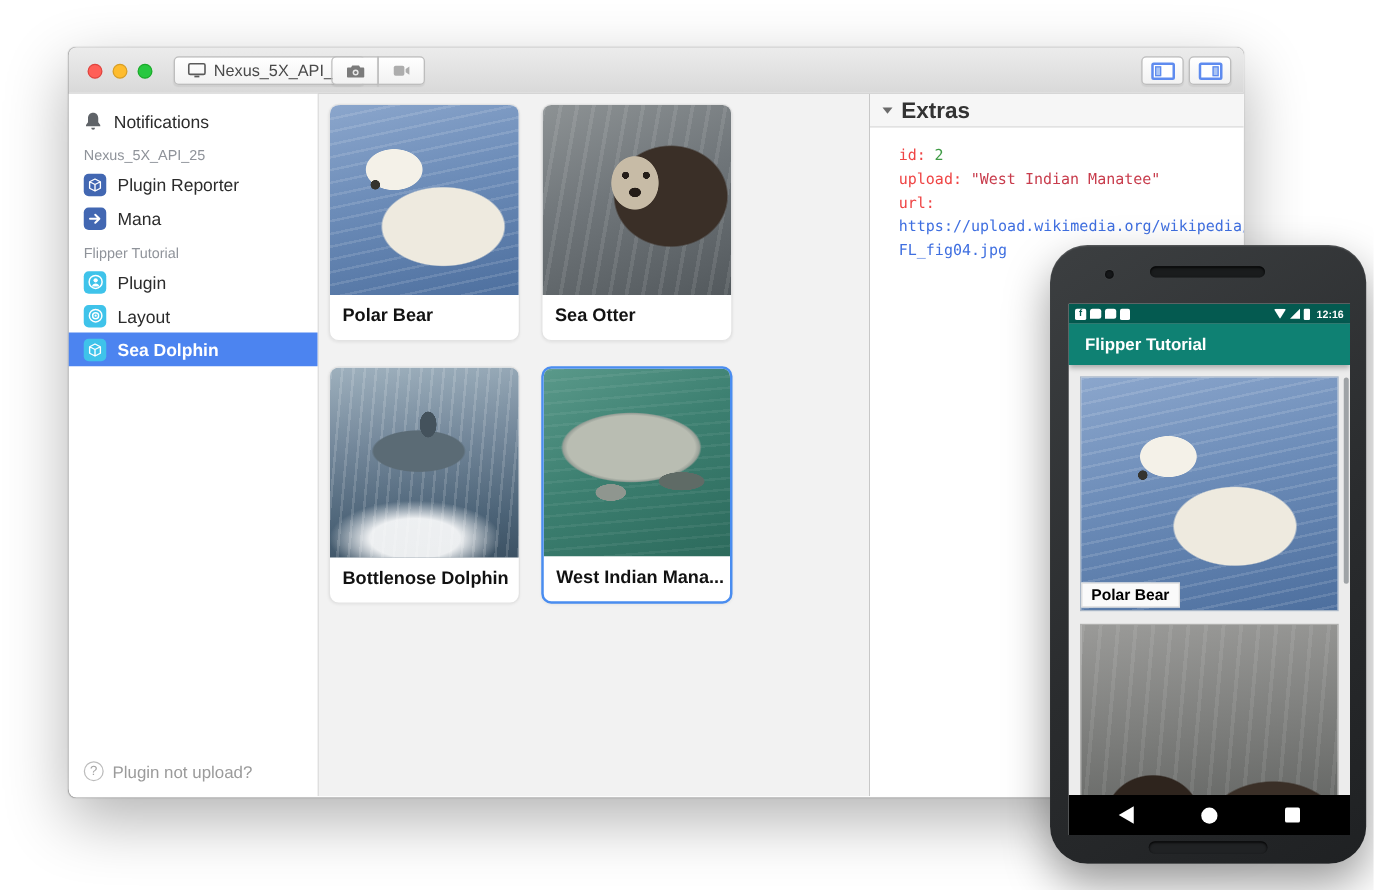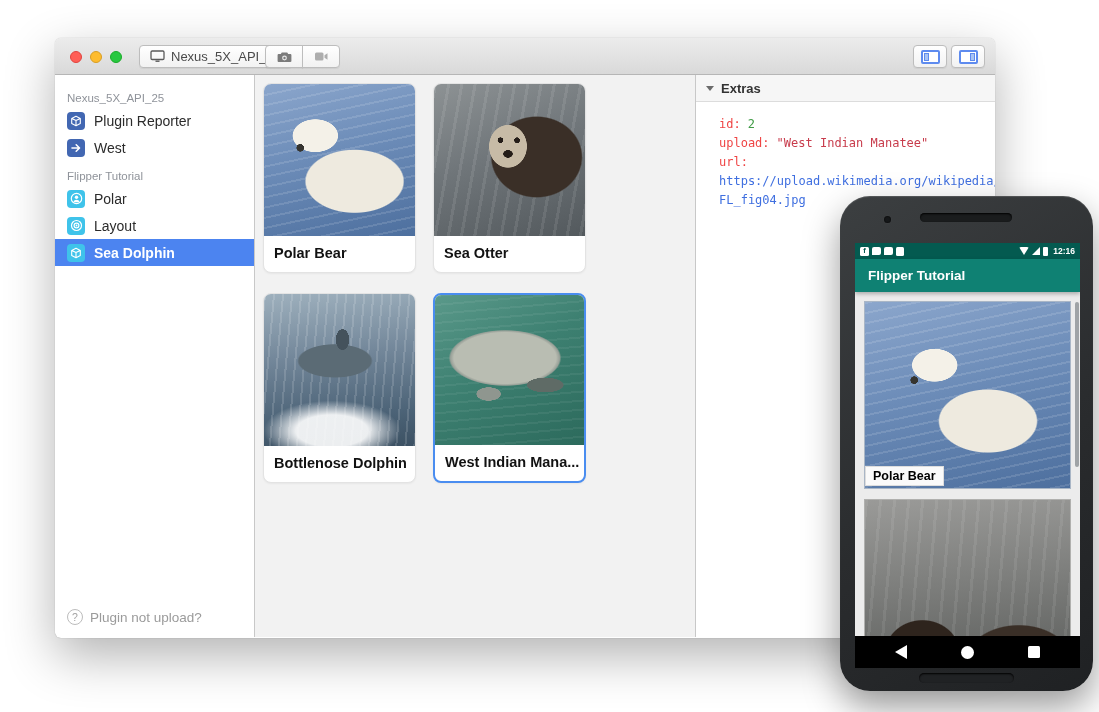--- a/index.html
+++ b/index.html
@@ -95,21 +95,21 @@
       radial-gradient(ellipse 85px 60px at 75% 100%, #3a2f27 62%, rgba(58,47,39,0) 64%),
       repeating-linear-gradient(95deg, rgba(255,255,255,.08) 0 3px, rgba(255,255,255,0) 3px 14px),
       linear-gradient(175deg,#9a9a98 0%, #7d7e7c 50%, #5f615f 100%); }
 
   
   .extras { width:300px; border-left:1px solid #c8c8c8; background:#fff; border-radius:0 0 6px 0; overflow:hidden; }
   .extras-header { height:27px; background:#f6f6f6; border-bottom:1px solid #dcdcdc; display:flex;
                    align-items:center; gap:7px; padding-left:10px; cursor:pointer; }
   .tri-down { width:0; height:0; border-left:4.5px solid transparent; border-right:4.5px solid transparent;
               border-top:5.5px solid #6b6b6b; }
-  .extras-title { font-weight:700; font-size:13px; color:#333; }
+  .extras-title { font-weight:700; font-size:18px; color:#333; }
   .code { padding:13px 0 0 23px; font-family:"DejaVu Sans Mono", monospace; font-size:12px;
           line-height:19px; white-space:nowrap; overflow:hidden; }
   .code-line { white-space:nowrap; }
   .ck { color:#ef4444; margin-right:7px; }
   .cv.num { color:#3f9b45; }
   .cv.str { color:#c83c4c; }
   .cv.url { color:#3f6fe0; }
 
   
   .phone { position:absolute; left:840px; top:196px; width:253px; height:495px; z-index:5;
@@ -213,52 +213,61 @@
               <span class="fill"></span>
             </span>
         </div>
       </div>
     </div>
 
     <div class="wbody">
 
       <div class="sidebar">
 
+        <div class="side-row">
+          <span>
+            <svg width="15" height="16" viewBox="0 0 15 16">
+                <path d="M7.5 1.2c-2.4 0-4.1 1.8-4.1 4.2v3.4L1.8 11v.9h11.4V11l-1.6-2.2V5.4c0-2.4-1.7-4.2-4.1-4.2z" fill="#5f6368"></path>
+                <path d="M6 13.2a1.5 1.5 0 0 0 3 0z" fill="#5f6368"></path>
+              </svg>
+          </span>
+          <span>Notifications</span>
+        </div>
 
         <div class="side-section">Nexus_5X_API_25</div>
 
         <div class="side-row">
           <span class="app-icon fb-blue">
             <svg width="12" height="12" viewBox="0 0 12 12">
                 <path d="M6 1.2l4.3 2.2v5.2L6 10.8 1.7 8.6V3.4z M1.7 3.4L6 5.6l4.3-2.2 M6 5.6v5.2" fill="none" stroke="#fff" stroke-width="1.1" stroke-linejoin="round"></path>
               </svg>
           </span>
           <span>Plugin Reporter</span>
         </div>
 
         <div class="side-row">
           <span class="app-icon fb-blue">
             <svg width="12" height="12" viewBox="0 0 12 12">
                 <path d="M2 6h7M6.2 2.8L9.5 6l-3.3 3.2" fill="none" stroke="#fff" stroke-width="1.6" stroke-linecap="round" stroke-linejoin="round"></path>
               </svg>
           </span>
-          <span>West</span>
+          <span>Mana</span>
         </div>
 
         <div class="side-section">Flipper Tutorial</div>
 
         <div class="side-row">
           <span class="app-icon cyan">
             <svg width="13" height="13" viewBox="0 0 13 13">
                 <circle cx="6.5" cy="6.5" r="5.2" fill="none" stroke="#fff" stroke-width="1.2"></circle>
                 <circle cx="6.5" cy="5.2" r="1.7" fill="#fff"></circle>
                 <path d="M3.4 10.2c.5-1.6 1.7-2.4 3.1-2.4s2.6.8 3.1 2.4" fill="#fff"></path>
               </svg>
           </span>
-          <span>Polar</span>
+          <span>Plugin</span>
         </div>
 
         <div class="side-row">
           <span class="app-icon cyan">
             <svg width="13" height="13" viewBox="0 0 13 13">
                 <circle cx="6.5" cy="6.5" r="5" fill="none" stroke="#fff" stroke-width="1.2"></circle>
                 <circle cx="6.5" cy="6.5" r="2.4" fill="none" stroke="#fff" stroke-width="1.2"></circle>
                 <circle cx="6.5" cy="6.5" r="0.9" fill="#fff"></circle>
               </svg>
           </span>

